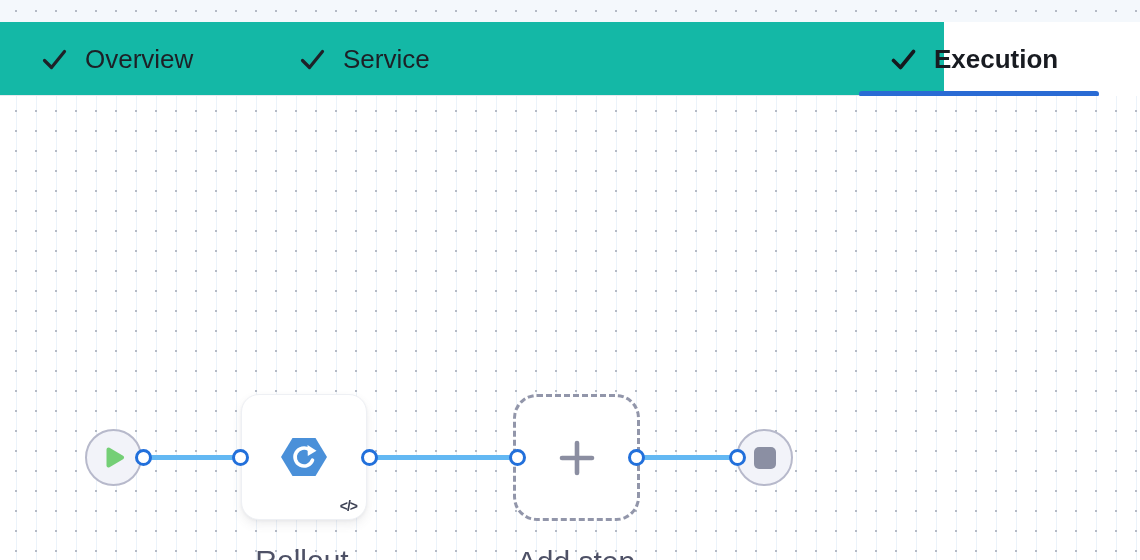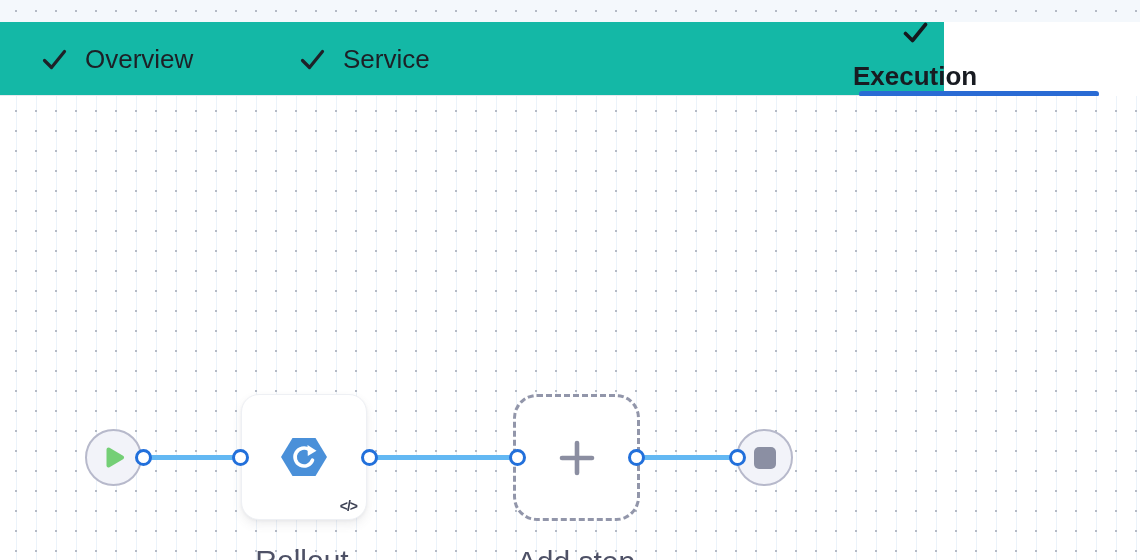--- a/index.html
+++ b/index.html
@@ -116,21 +116,21 @@
     </div>
 
     <div class="tab" style="left:300px;">
       <svg class="tab-check" width="25" height="21" viewBox="0 0 25 21">
         <path d="M2.5 11.5 L9.5 18.5 L22.5 2.5" fill="none" stroke="#1e2128" stroke-width="3.2" stroke-linecap="round" stroke-linejoin="round"></path>
       </svg>
       <span>Service</span>
     </div>
 
 
-    <div class="tab active" style="left:853px;flex-direction:column;">
+    <div class="tab active" style="left:891px;">
       <svg class="tab-check" width="25" height="21" viewBox="0 0 25 21">
         <path d="M2.5 11.5 L9.5 18.5 L22.5 2.5" fill="none" stroke="#15181e" stroke-width="3.6" stroke-linecap="round" stroke-linejoin="round"></path>
       </svg>
       <span>Execution</span>
     </div>
   </div>
 
   <div class="tab-underline"></div>
 
   <div class="canvas">

